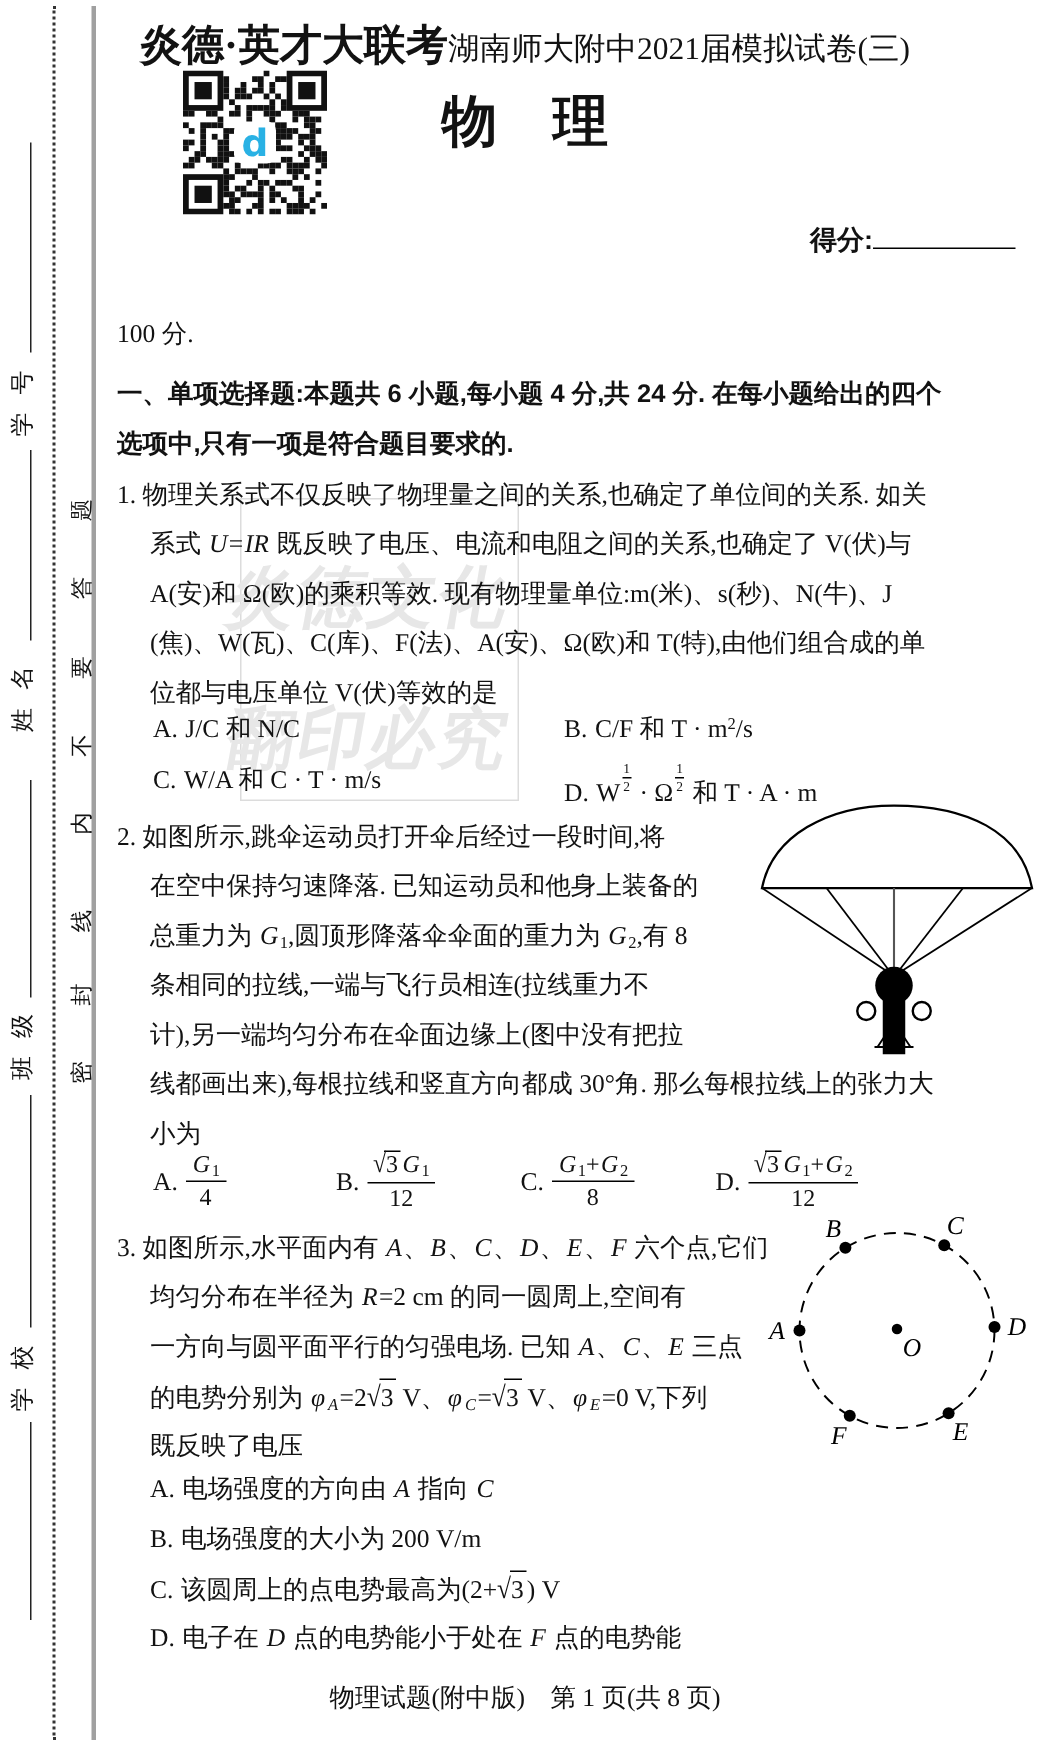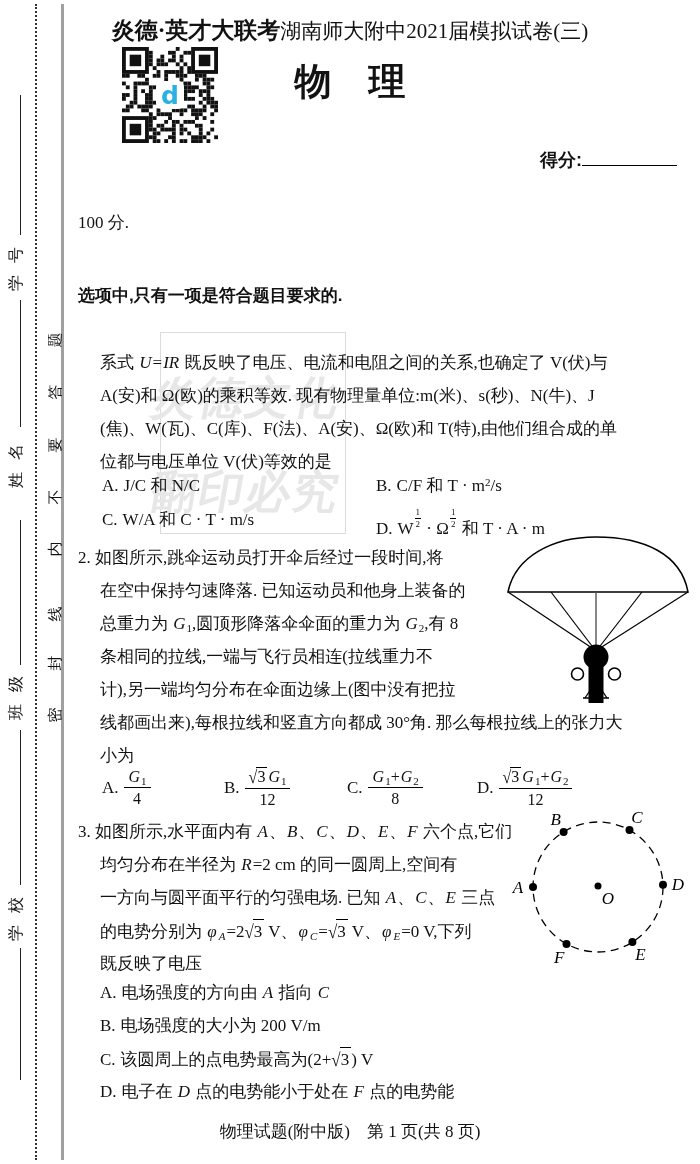--- a/index.html
+++ b/index.html
@@ -38,21 +38,21 @@
 <div class="page">
 
   <div class="abs" style="left:160px;top:332px;width:184px;height:200px;border:1px solid #dcdcdc;z-index:0;"></div>
   <div class="wm" style="left:152px;top:368px;">炎德文化</div>
   <div class="wm" style="left:152px;top:462px;">翻印必究</div>
 
   <div class="abs" style="left:35px;top:4px;height:1156px;border-left:2px dotted #333;"></div>
   <div class="abs" style="left:61px;top:4px;height:1156px;width:2.5px;background:#a0a0a0;"></div>
 
   <div class="line center" style="top:16px;height:30px;line-height:30px;z-index:2;">
-    <b style="font-size:23px;">炎德·英才大联考</b><span style="font-size:21px;margin-top:22px;">湖南师大附中2021届模拟试卷(三)</span>
+    <b style="font-size:28px;">炎德·英才大联考</b><span style="font-size:21px;margin-top:22px;">湖南师大附中2021届模拟试卷(三)</span>
   </div>
 
   <div class="line center" style="top:58px;height:48px;line-height:48px;font-size:37px;font-weight:bold;z-index:2;">物　理</div>
 
   <div class="abs" id="qr" style="left:122px;top:47px;z-index:2;"><svg width="96" height="96" viewBox="0 0 96 96">
         <rect width="96" height="96" fill="#fff"></rect>
         <rect x="53.76" y="0.00" width="3.84" height="3.84" fill="#111"></rect>
         <rect x="26.88" y="3.84" width="3.84" height="3.84" fill="#111"></rect>
         <rect x="46.08" y="3.84" width="3.84" height="3.84" fill="#111"></rect>
         <rect x="49.92" y="3.84" width="3.84" height="3.84" fill="#111"></rect>
@@ -296,21 +296,23 @@
         <text x="132.4" y="162.3" text-anchor="middle" font-size="17" font-style="italic" font-family="Liberation Serif,serif">E</text>
         <circle cx="58.5" cy="145.9" r="4" fill="#000"></circle>
         <text x="51.2" y="164.5" text-anchor="middle" font-size="17" font-style="italic" font-family="Liberation Serif,serif">F</text>
         <circle cx="90" cy="88" r="3.5" fill="#000"></circle>
         <text x="100" y="106" text-anchor="middle" font-size="17" font-style="italic" font-family="Liberation Serif,serif">O</text>
       </svg></div>
 
   <div class="line center" style="top:1120px;z-index:2;">物理试题(附中版)　第 1 页(共 8 页)</div>
 
     <div class="line " style="left: 78px; top: 211px; z-index: 2;">100 分.</div>
+    <div class="line hei" style="left: 78px; top: 251px; z-index: 2;">一、单项选择题:本题共 6 小题,每小题 4 分,共 24 分. 在每小题给出的四个</div>
     <div class="line hei" style="left: 78px; top: 284px; z-index: 2;">选项中,只有一项是符合题目要求的.</div>
+    <div class="line " style="left: 78px; top: 318px; z-index: 2;">1. 物理关系式不仅反映了物理量之间的关系,也确定了单位间的关系. 如关</div>
     <div class="line " style="left: 100px; top: 351px; z-index: 2;">系式 <i>U</i>=<i>IR</i> 既反映了电压、电流和电阻之间的关系,也确定了 V(伏)与</div>
     <div class="line " style="left: 100px; top: 384px; z-index: 2;">A(安)和 Ω(欧)的乘积等效. 现有物理量单位:m(米)、s(秒)、N(牛)、J</div>
     <div class="line " style="left: 100px; top: 417px; z-index: 2;">(焦)、W(瓦)、C(库)、F(法)、A(安)、Ω(欧)和 T(特),由他们组合成的单</div>
     <div class="line " style="left: 100px; top: 450px; z-index: 2;">位都与电压单位 V(伏)等效的是</div>
     <div class="line " style="left: 102px; top: 474px; z-index: 2;"><span class="olabel">A.</span>J/C 和 N/C</div>
     <div class="line " style="left: 376px; top: 474px; z-index: 2;"><span class="olabel">B.</span>C/F 和 T · m<sup>2</sup>/s</div>
     <div class="line " style="left: 102px; top: 508px; z-index: 2;"><span class="olabel">C.</span>W/A 和 C · T · m/s</div>
     <div class="line " style="left: 376px; top: 508px; z-index: 2;"><span class="olabel">D.</span>W<span class="supfrac"><span class="fnum">1</span><span class="fden">2</span></span> · Ω<span class="supfrac"><span class="fnum">1</span><span class="fden">2</span></span> 和 T · A · m</div>
     <div class="line " style="left: 78px; top: 546px; z-index: 2;">2. 如图所示,跳伞运动员打开伞后经过一段时间,将</div>
     <div class="line " style="left: 100px; top: 579px; z-index: 2;">在空中保持匀速降落. 已知运动员和他身上装备的</div>

